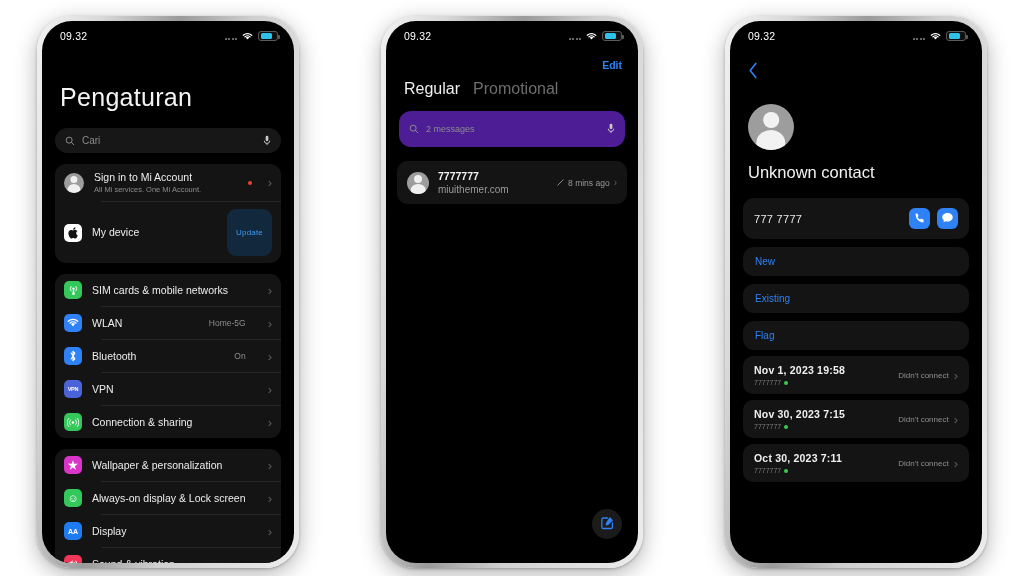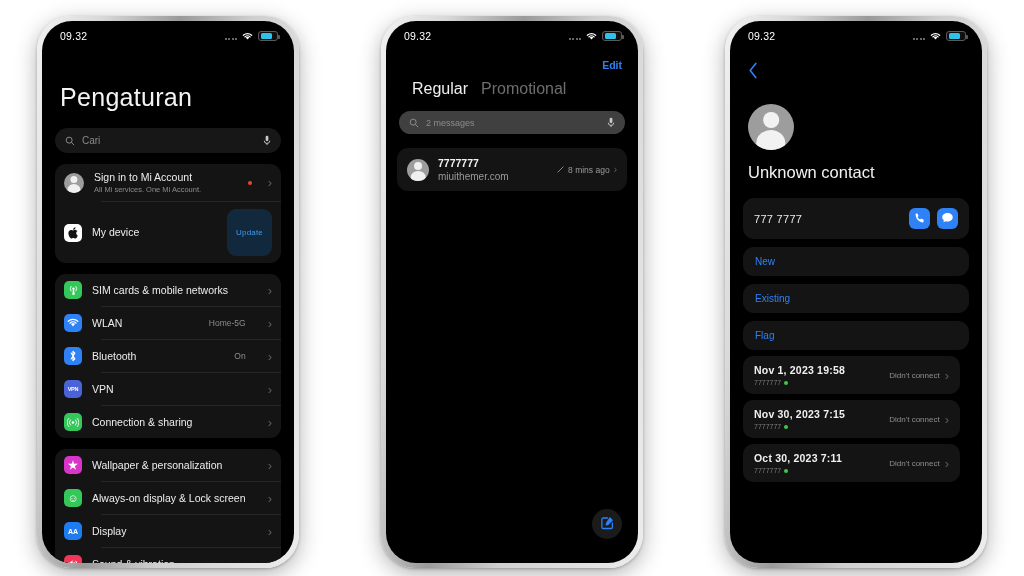--- a/index.html
+++ b/index.html
@@ -101,24 +101,24 @@
   .dot-red { width:4px; height:4px; border-radius:50%; background:#e8452c; margin-right:6px; }
   .badge-update {
     font-size: 8px; color:#3f9bf0; background:#12283d;
     padding: 19px 9px; border-radius: 9px; letter-spacing:.2px;
   }
 
   
   .edit-link { text-align:right; padding: 8px 16px 0 0; color:#2f82f5; font-size:10.5px; font-weight:600; }
   .tabs { display:flex; gap:13px; padding: 9px 0 0 18px; align-items:baseline; }
   .tab { font-size: 16px; color:#6e6e6e; }
-  .tab.active { color:#f0f0f0;margin-left:8px; }
+  .tab.active { color:#f0f0f0; }
   .msg-search {
-    margin: 13px 13px 0 13px; height: 23px; border-radius: 12px;
-    background:#404040; display:flex; align-items:center; gap:7px; padding: 0 10px;
+    margin: 13px 13px 0 13px; height: 36px; border-radius: 12px;
+    background:#4c1d95; display:flex; align-items:center; gap:7px; padding: 0 10px;
   }
   .msg-search .ph { font-size: 9px; color:#8b8b8b; }
   .msg-card { margin: 14px 11px 0 11px; background:#141414; border-radius: 11px; padding: 9px 10px; display:flex; align-items:center; gap:9px; }
   .avatar-md { width:22px; height:22px; border-radius:50%; background:#9d9d9d; flex:0 0 22px; position:relative; overflow:hidden; }
   .avatar-md::before { content:""; position:absolute; left:50%; top:18%; width:36%; height:36%; background:#f0f0f0; border-radius:50%; transform:translateX(-50%); }
   .avatar-md::after { content:""; position:absolute; left:50%; top:58%; width:66%; height:58%; background:#f0f0f0; border-radius:50% 50% 0 0; transform:translateX(-50%); }
   .msg-name { font-size: 10.5px; font-weight:700; color:#f2f2f2; }
   .msg-sub { font-size: 10px; color:#9a9a9a; margin-top: 2px; }
   .msg-time { font-size: 8.5px; color:#9a9a9a; display:flex; align-items:center; gap:4px; }
   .fab {
@@ -131,21 +131,21 @@
   .back-btn { padding: 11px 0 0 18px; color:#2f82f5; font-size: 17px; line-height:1; }
   .avatar-lg { width:46px; height:46px; border-radius:50%; background:#9d9d9d; margin: 22px 0 0 18px; position:relative; overflow:hidden; }
   .avatar-lg::before { content:""; position:absolute; left:50%; top:18%; width:34%; height:34%; background:#f2f2f2; border-radius:50%; transform:translateX(-50%); }
   .avatar-lg::after { content:""; position:absolute; left:50%; top:56%; width:64%; height:58%; background:#f2f2f2; border-radius:50% 50% 0 0; transform:translateX(-50%); }
   .c-name { font-size: 16.5px; color:#f2f2f2; padding: 13px 0 0 18px; }
   .c-card { margin: 16px 13px 0 13px; background:#141414; border-radius: 11px; padding: 10px 11px; display:flex; align-items:center; }
   .c-number { font-size: 11px; color:#eaeaea; flex:1; letter-spacing:.3px; }
   .act-btn { width:21px; height:21px; border-radius:6px; background:#2f82f5; display:flex; align-items:center; justify-content:center; margin-left:7px; }
   .c-action { margin: 8px 13px 0 13px; background:#141414; border-radius: 11px; padding: 9px 12px; font-size: 10px; color:#2f82f5; }
   .ch-title { font-size: 7.5px; color:#909090; padding: 11px 0 0 18px; letter-spacing:.2px; }
-  .ch-card { margin: 6px 22px 0 13px; background:#141414; border-radius: 10px; padding: 8px 11px; display:flex; align-items:center; }
+  .ch-card { margin: 6px 13px 0 13px; background:#141414; border-radius: 10px; padding: 8px 11px; display:flex; align-items:center; }
   .ch-date { font-size: 10.5px; color:#f0f0f0; font-weight:700; letter-spacing:.2px; }
   .ch-num { font-size: 7px; color:#7c7c7c; margin-top:3px; display:flex; align-items:center; gap:3px; }
   .ch-num i { width:4px; height:4px; border-radius:50%; background:#3cc84a; display:block; }
   .ch-status { font-size: 8px; color:#8f8f8f; margin-right:5px; }
 </style>
 </head>
 <body>
 
 <div class="stage">
 

